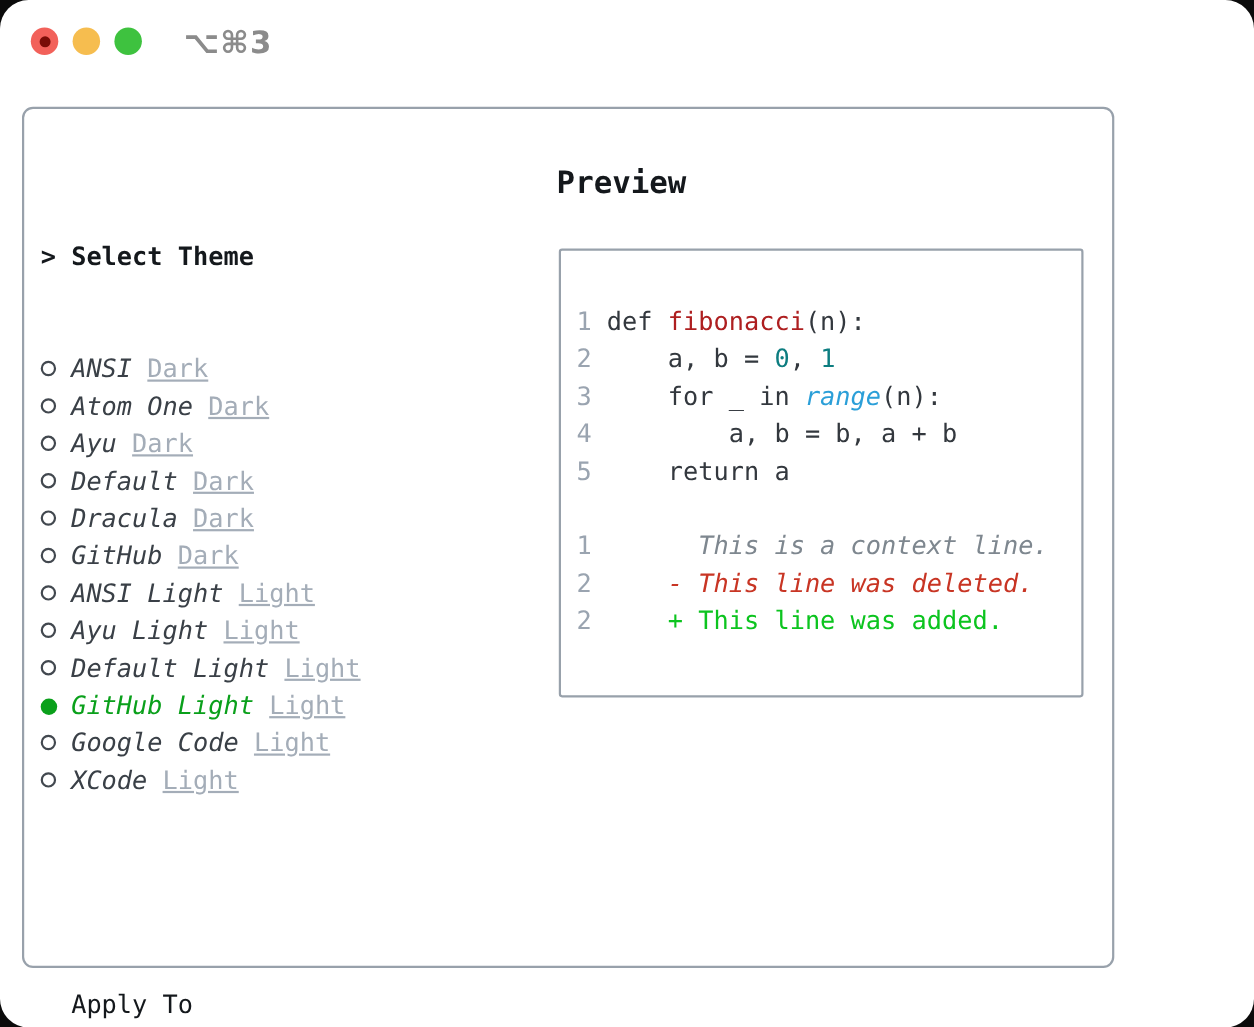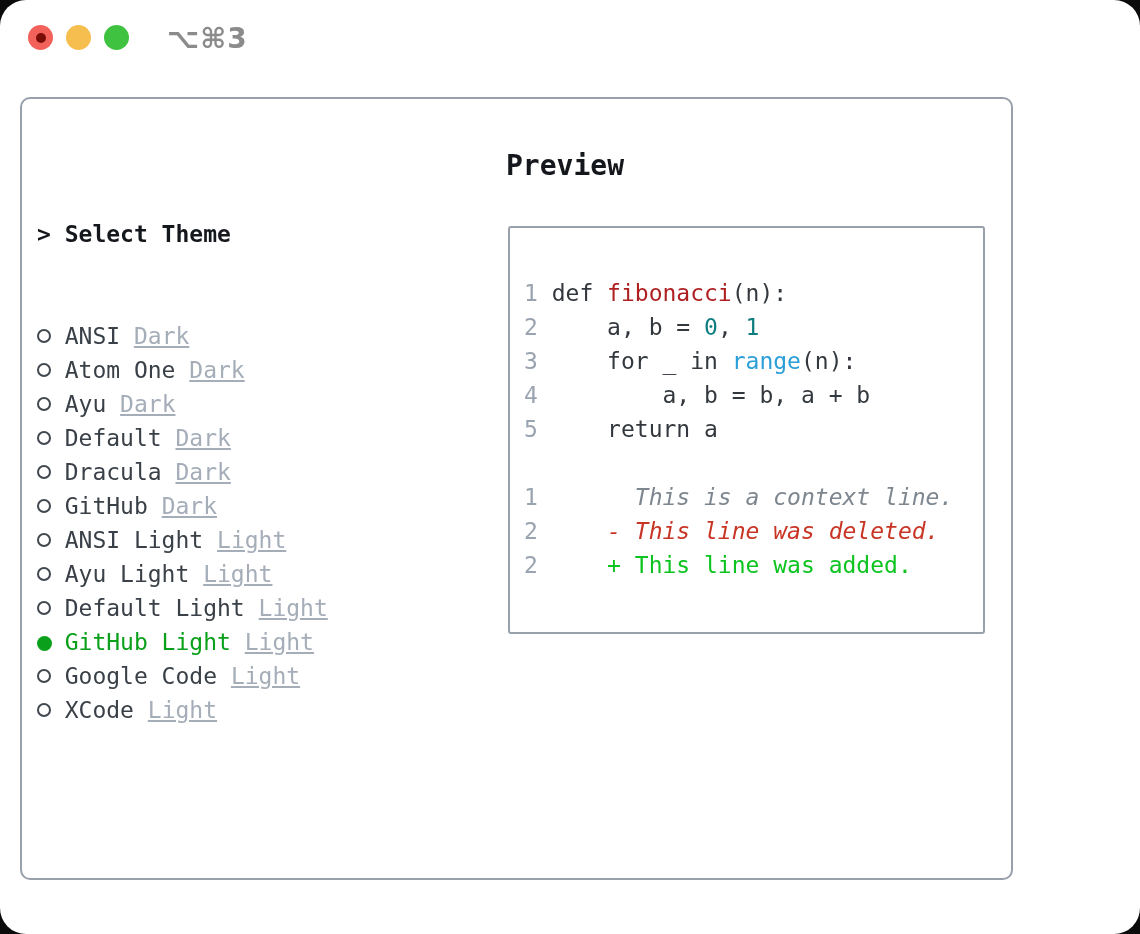--- a/index.html
+++ b/index.html
@@ -59,21 +59,21 @@
   .ring{
     display:inline-block;width:10px;height:10px;
     border:2px solid var(--ring,#42484f);border-radius:50%;
     vertical-align:1px;
   }
   .disc{
     display:inline-block;width:15px;height:15px;
     background:var(--green,#0aa01b);border-radius:50%;
     vertical-align:-1px;
   }
-  .name{color:var(--item,#3a4047);}
+  .name{color:var(--item,#3a4047);font-style:italic;}
   .name.sel{color:var(--green,#0aa01b);}
   .variant{color:var(--muted,#a4adb8);text-decoration:underline;}
   
   .preview-header{
     position:absolute;left:484px;top:50px;
     font-size:28px;line-height:34px;font-weight:bold;
     color:var(--ink,#14181c);
   }
   .preview-box{
     position:absolute;left:486px;top:101px;
@@ -88,21 +88,21 @@
   .preview-lines{
     padding:48px 0 0 14px;
     font-size:23px;line-height:34px;
     white-space:pre;
   }
   .pline{height:34px;}
   .ln{color:var(--line_number,#9aa4b0);}
   .c-code{color:var(--code,#33383e);}
   .c-func{color:var(--func_red,#ae1f20);}
   .c-num{color:var(--number_teal,#0d7d80);}
-  .c-builtin{color:var(--builtin_blue,#2b9fd8);}
+  .c-builtin{color:var(--builtin_blue,#2b9fd8);font-style:italic;}
   .c-context{color:var(--context_gray,#7e878f);font-style:italic;}
   .c-deleted{color:var(--diff_red,#c83524);font-style:italic;}
   .c-added{color:var(--diff_green,#0cc41f);}
 </style>
 </head>
 <body>
 
 <div class="window">
 
   <div class="traffic">
@@ -111,20 +111,21 @@
     <span class="light green"></span>
   </div>
   <div class="win-title">⌥⌘3</div>
 
   <div class="panel">
 
     <div class="left-col">
       <div class="row"><span class="marker prompt">&gt;</span><span class="header-text">Select Theme</span></div>
       <div id="theme-list"><div class="row"><span class="marker"><span class="ring"></span></span><span class="name">ANSI</span> <span class="variant">Dark</span></div><div class="row"><span class="marker"><span class="ring"></span></span><span class="name">Atom One</span> <span class="variant">Dark</span></div><div class="row"><span class="marker"><span class="ring"></span></span><span class="name">Ayu</span> <span class="variant">Dark</span></div><div class="row"><span class="marker"><span class="ring"></span></span><span class="name">Default</span> <span class="variant">Dark</span></div><div class="row"><span class="marker"><span class="ring"></span></span><span class="name">Dracula</span> <span class="variant">Dark</span></div><div class="row"><span class="marker"><span class="ring"></span></span><span class="name">GitHub</span> <span class="variant">Dark</span></div><div class="row"><span class="marker"><span class="ring"></span></span><span class="name">ANSI Light</span> <span class="variant">Light</span></div><div class="row"><span class="marker"><span class="ring"></span></span><span class="name">Ayu Light</span> <span class="variant">Light</span></div><div class="row"><span class="marker"><span class="ring"></span></span><span class="name">Default Light</span> <span class="variant">Light</span></div><div class="row"><span class="marker"><span class="disc"></span></span><span class="name sel">GitHub Light</span> <span class="variant">Light</span></div><div class="row"><span class="marker"><span class="ring"></span></span><span class="name">Google Code</span> <span class="variant">Light</span></div><div class="row"><span class="marker"><span class="ring"></span></span><span class="name">XCode</span> <span class="variant">Light</span></div></div>
       <div class="row"></div>
+      <div class="row"><span class="marker"></span><span class="apply-header">Apply To</span></div>
       
       
       
       
     </div>
 
     <div class="preview-header">Preview</div>
     <div class="preview-box">
       <div class="preview-lines" id="preview-lines"><div class="pline"><span class="ln">1 </span><span class="c-code">def </span><span class="c-func">fibonacci</span><span class="c-code">(n):</span></div><div class="pline"><span class="ln">2 </span><span class="c-code">    a, b = </span><span class="c-num">0</span><span class="c-code">, </span><span class="c-num">1</span></div><div class="pline"><span class="ln">3 </span><span class="c-code">    for _ in </span><span class="c-builtin">range</span><span class="c-code">(n):</span></div><div class="pline"><span class="ln">4 </span><span class="c-code">        a, b = b, a + b</span></div><div class="pline"><span class="ln">5 </span><span class="c-code">    return a</span></div><div class="pline"><span class="ln">  </span></div><div class="pline"><span class="ln">1 </span><span class="c-context">      This is a context line.</span></div><div class="pline"><span class="ln">2 </span><span class="c-deleted">    - This line was deleted.</span></div><div class="pline"><span class="ln">2 </span><span class="c-added">    + This line was added.</span></div></div>
     </div>

